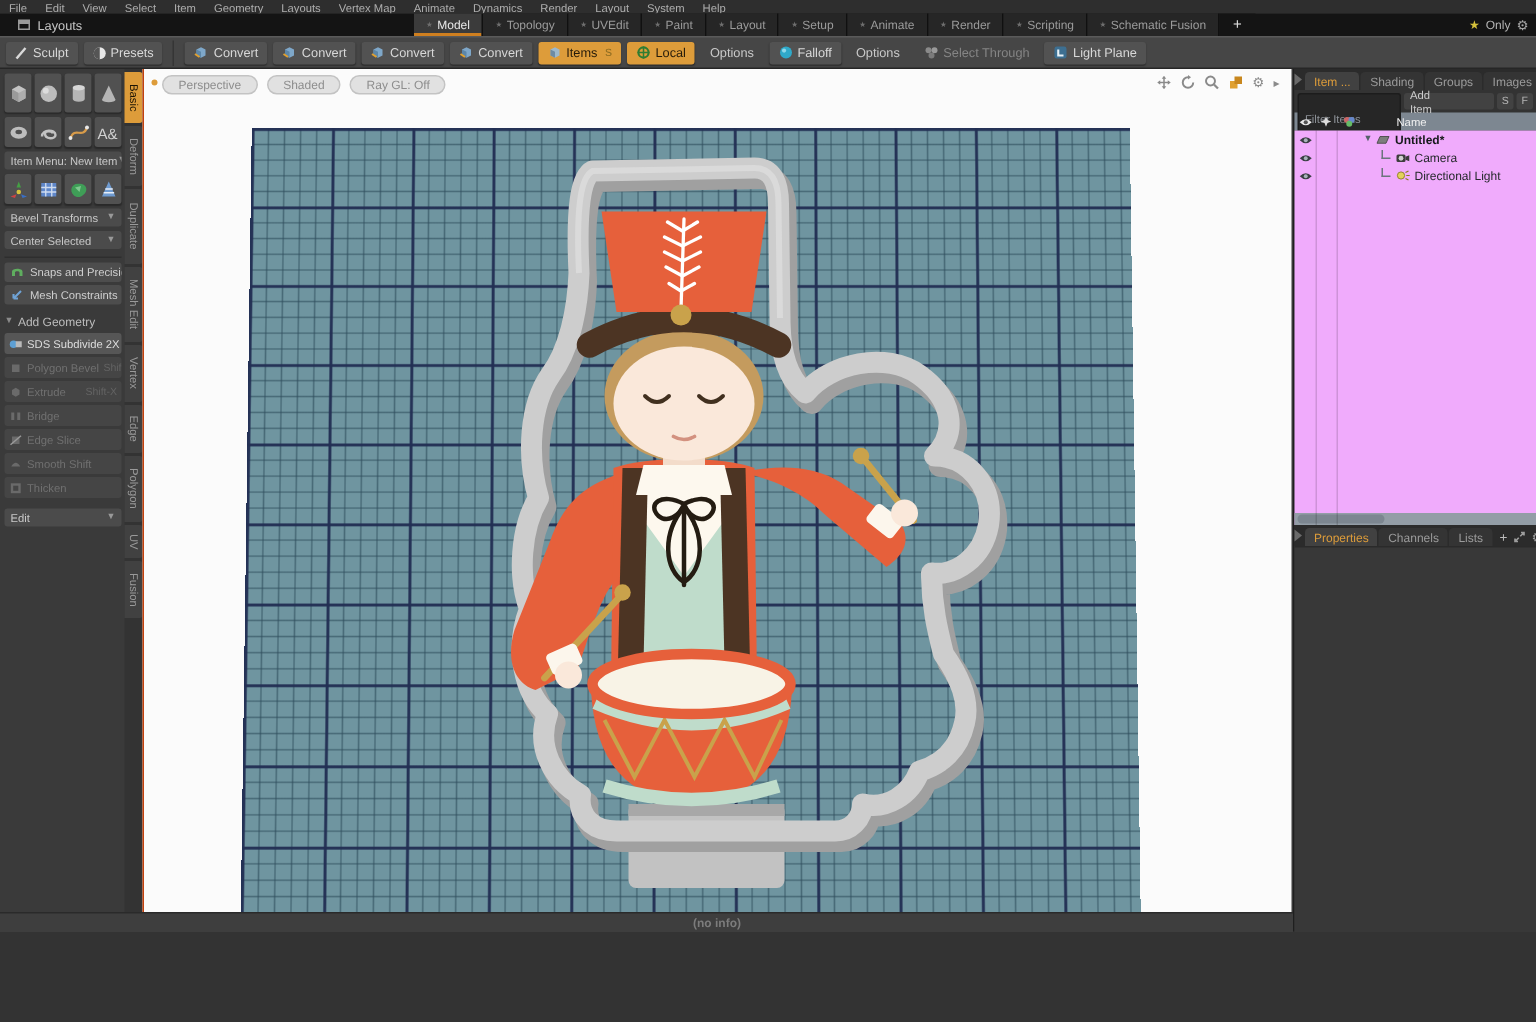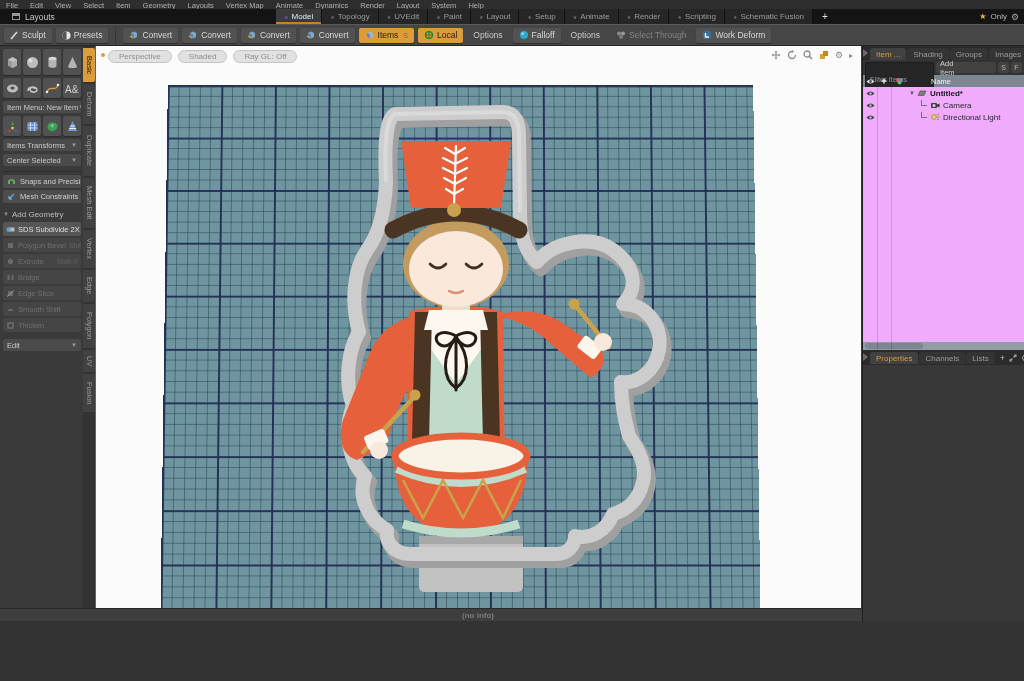--- a/index.html
+++ b/index.html
@@ -292,21 +292,21 @@
         </span>
       <span>Select Through</span>
     </div>
     <div class="tbtn">
       <span class="tico">
           <svg width="10" height="10" viewBox="0 0 10 10">
             <rect x="1" y="1" width="8" height="8" rx="1.5" fill="#3d6f91"></rect>
             <path d="M3.5,3 V7 H7" stroke="#e8f2f8" stroke-width="1.4" fill="none"></path>
           </svg>
         </span>
-      <span>Work Deform</span>
+      <span>Light Plane</span>
     </div>
   </div>
 
   <div class="sidebar">
     <div class="igrid">
       <div class="ibtn">
           <span>
             <svg width="15" height="15" viewBox="0 0 15 15">
               <path d="M3,4.5 L7.5,2 L12,4.5 L12,10.5 L7.5,13 L3,10.5Z" fill="#c3c3c3"></path>
               <path d="M3,4.5 L7.5,7 L7.5,13 L3,10.5Z" fill="#9a9a9a"></path>
@@ -405,21 +405,21 @@
       <div class="ibtn short">
           <span>
             <svg width="15" height="13" viewBox="0 0 15 13">
               <path d="M7.5,1 L12,11 H3Z" fill="#6f9bd1"></path>
               <path d="M5.2,6 h5 M4.1,8.5 h7" stroke="#e6eef8" stroke-width="1"></path>
             </svg>
           </span>
         </div>
     </div>
     <div class="dd">
-        <span>Items Transforms</span>
+        <span>Bevel Transforms</span>
         <span class="arr">▼</span>
       </div>
     <div class="dd">
         <span>Center Selected</span>
         <span class="arr">▼</span>
       </div>
     <div class="divider"></div>
     <div class="sbtn">
       <span>
           <svg width="9" height="9" viewBox="0 0 9 9">

